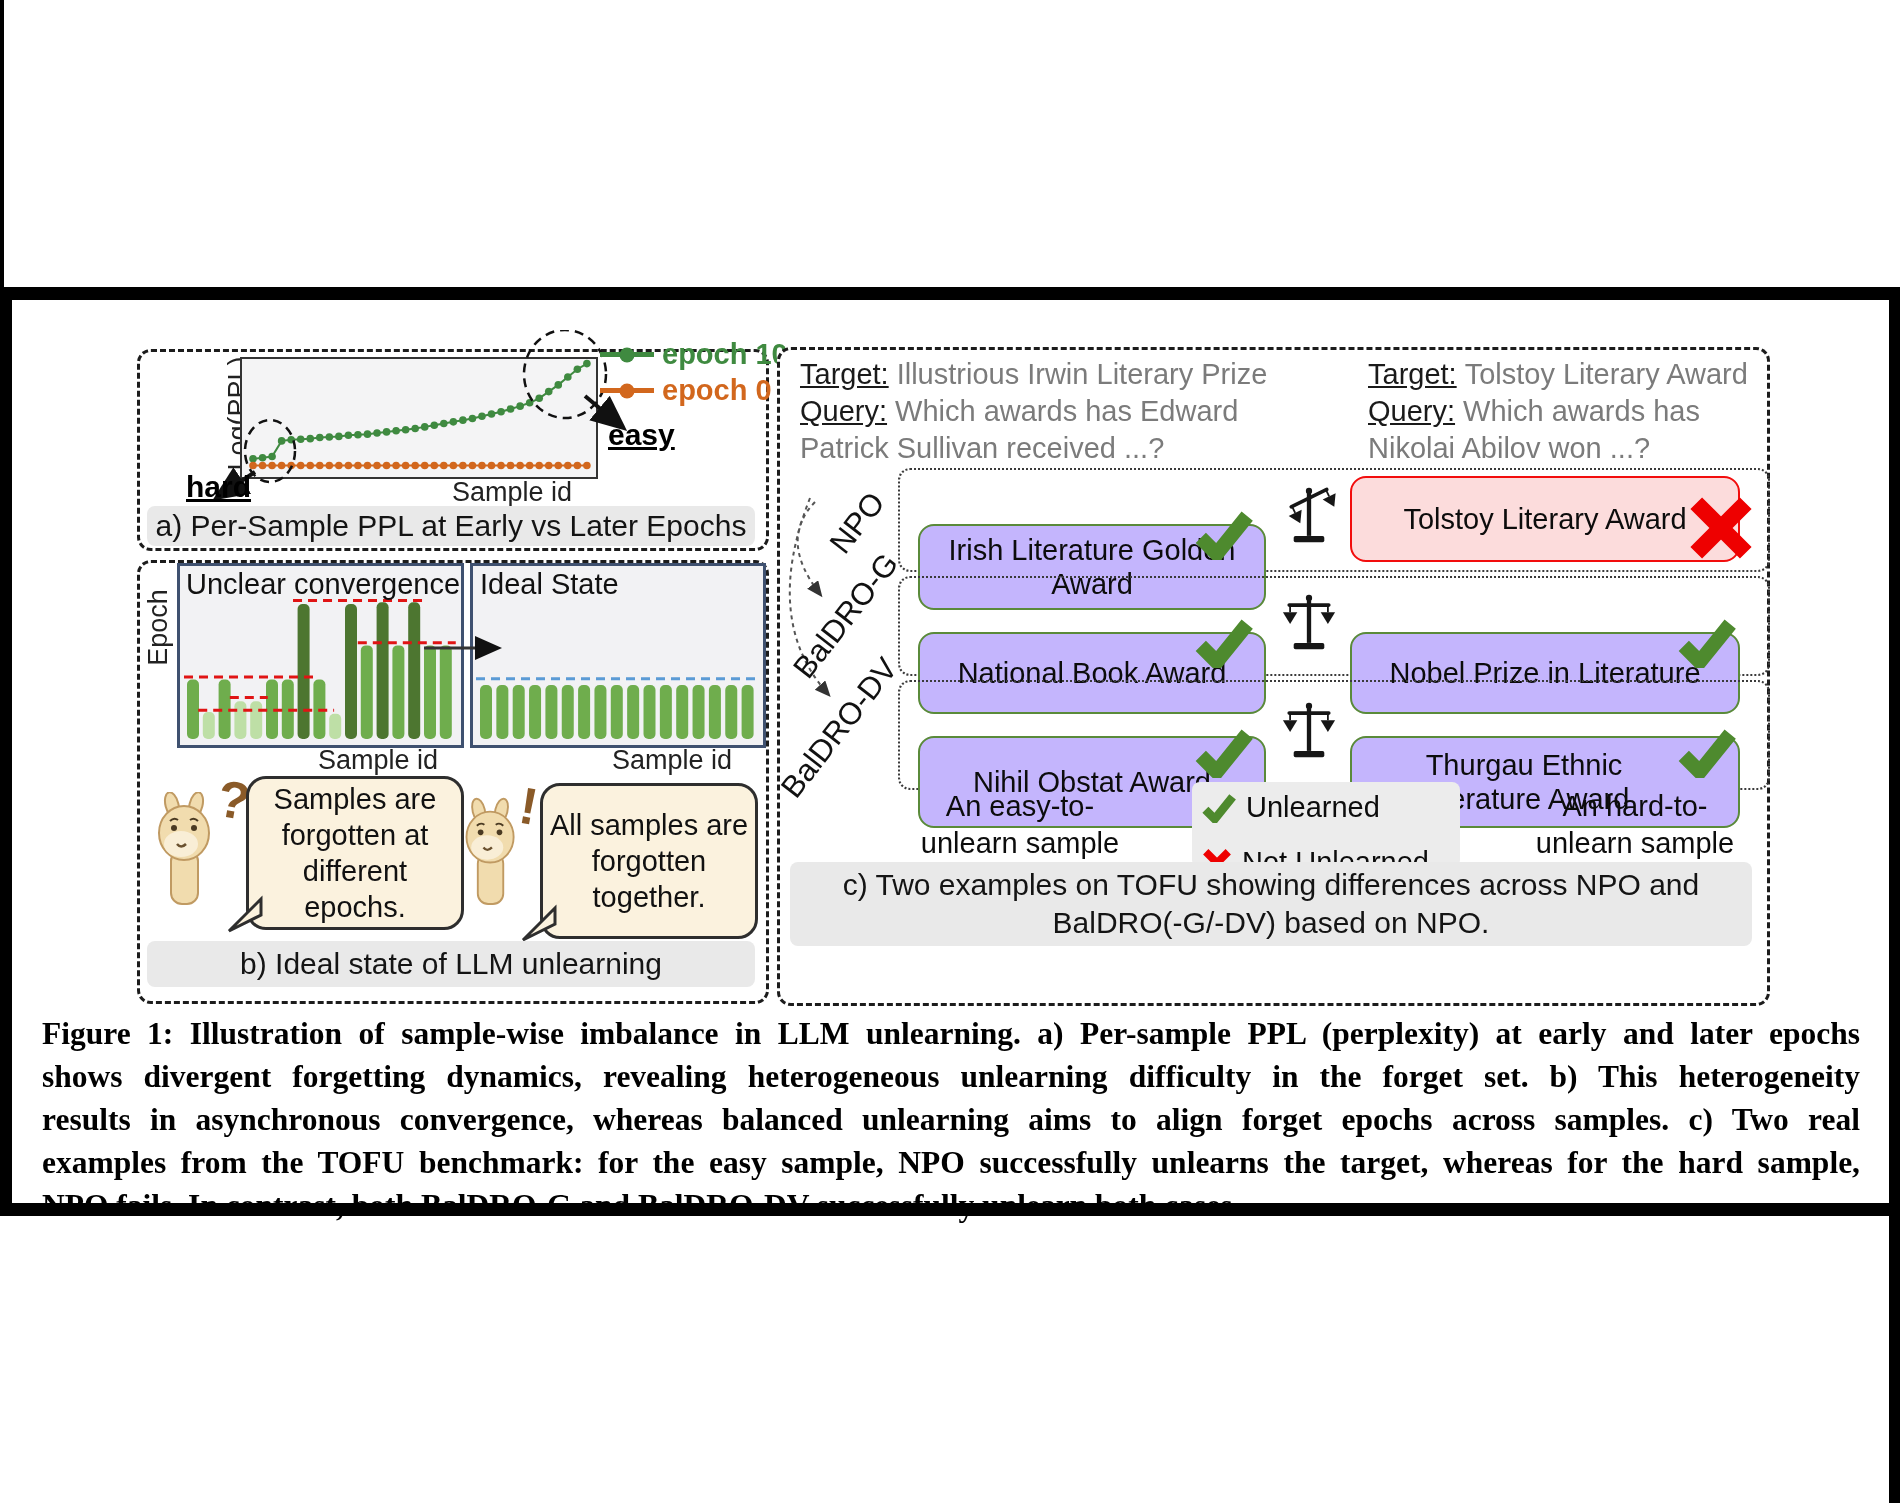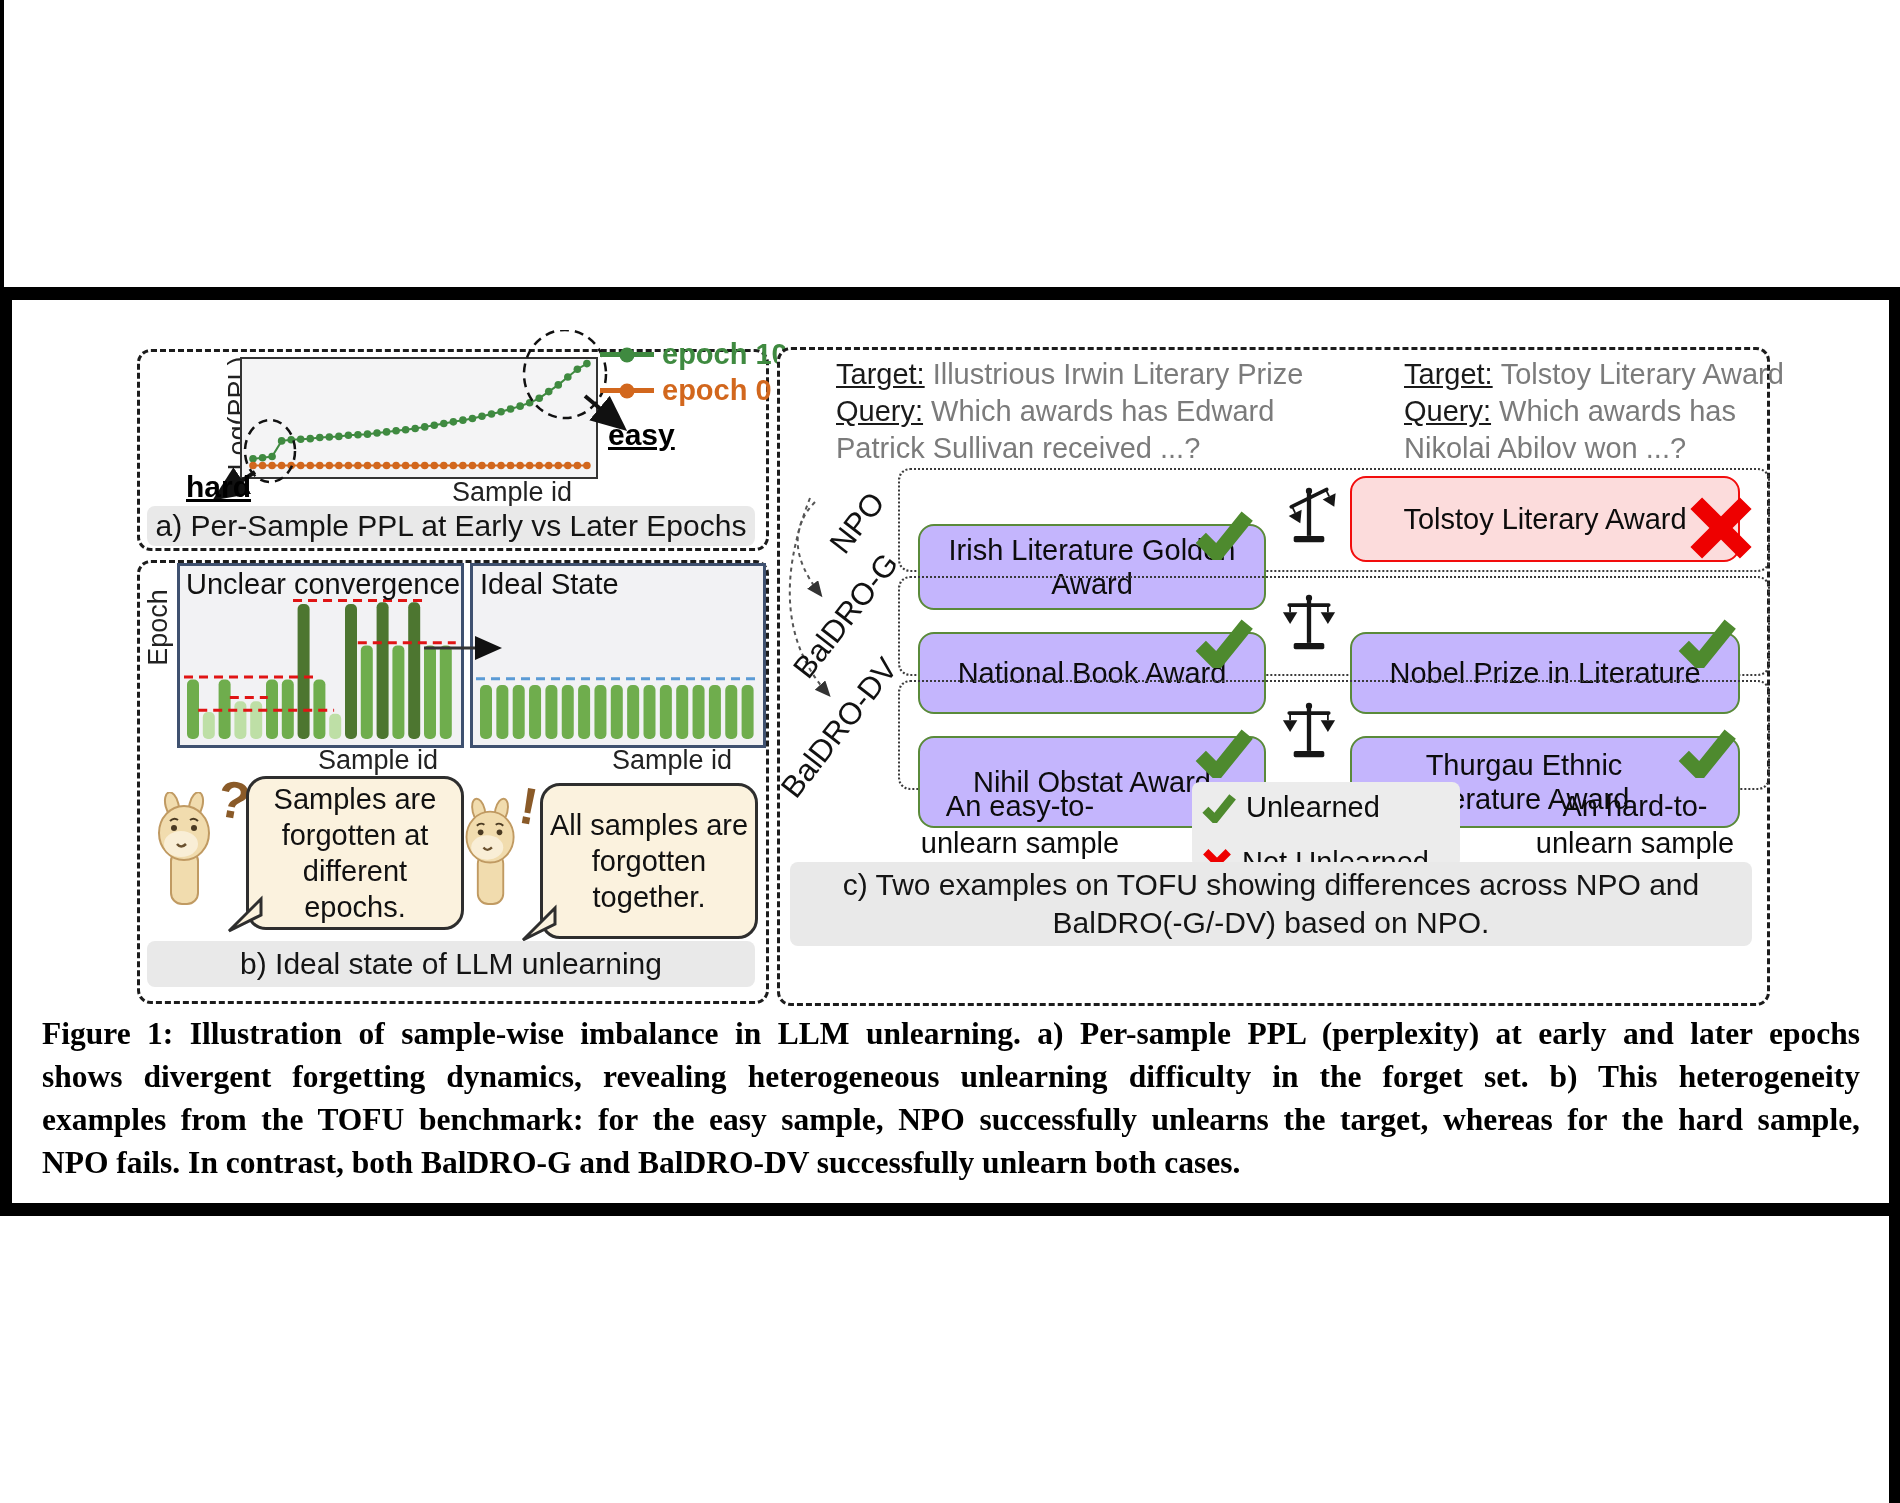--- a/index.html
+++ b/index.html
@@ -25,21 +25,21 @@
   .anno{position:absolute;font-size:30px;font-weight:600;text-decoration:underline;color:#000;}
   
   .chartB{position:absolute;border:3px solid #3f5170;background:#f2f2f4;}
   .chart-title{position:absolute;font-size:29px;color:#111;}
   .bubble{position:absolute;background:#fbf2de;border:3px solid #2e2e2e;border-radius:20px;
         display:flex;align-items:center;justify-content:center;text-align:center;
         font-size:29px;line-height:36px;white-space:pre-line;color:#111;}
   .bubble-tail{position:absolute;left:-24px;bottom:-8px;}
   .mark{position:absolute;font-size:52px;font-weight:bold;color:#8a5a28;transform:rotate(10deg);}
   
-  .tq{position:absolute;font-size:29px;line-height:37px;color:#7b7b7b;white-space:nowrap;margin-left:36px;}
+  .tq{position:absolute;font-size:29px;line-height:37px;color:#7b7b7b;white-space:nowrap;}
   .tq .lbl{color:#1a1a1a;text-decoration:underline;margin-right:8px;}
   .tq .lbl:empty{margin-right:0;}
   .rowwrap{position:absolute;left:898px;width:868px;border:2.5px dotted #3a3a3a;border-radius:12px;}
   .awardbox{position:absolute;border-radius:16px;display:flex;align-items:center;justify-content:center;
         text-align:center;font-size:29px;line-height:34px;color:#0c0c0c;padding:0 14px;box-sizing:border-box;}
   .awardbox.green{background:#c4b5fd;border:2.5px solid #5a8a3a;margin-top:48px;}
   .awardbox.pink{background:#fcdcdc;border:2.5px solid #f20d0d;}
   .statusicon{position:absolute;}
   .method{position:absolute;font-size:31px;font-weight:500;color:#111;transform:rotate(-52deg);
         transform-origin:center;white-space:nowrap;}
@@ -398,17 +398,18 @@
   </div>
   <div class="sampletag" style="left:1505px;top:788px;width:260px">An hard-to-
 unlearn sample</div>
 
   <div class="panel-caption" style="left:790px;top:862px;width:962px;height:84px">c) Two examples on TOFU showing differences across NPO and
 BalDRO(-G/-DV) based on NPO.</div>
 
   <div class="figcap">
     <div class="line">Figure 1: Illustration of sample-wise imbalance in LLM unlearning. a) Per-sample PPL (perplexity) at early and later epochs</div>
     <div class="line">shows divergent forgetting dynamics, revealing heterogeneous unlearning difficulty in the forget set. b) This heterogeneity</div>
+    <div class="line">results in asynchronous convergence, whereas balanced unlearning aims to align forget epochs across samples. c) Two real</div>
     <div class="line">examples from the TOFU benchmark: for the easy sample, NPO successfully unlearns the target, whereas for the hard sample,</div>
     <div class="line">NPO fails. In contrast, both BalDRO-G and BalDRO-DV successfully unlearn both cases.</div>
   </div>
 
 </div>
 
 </body></html>

